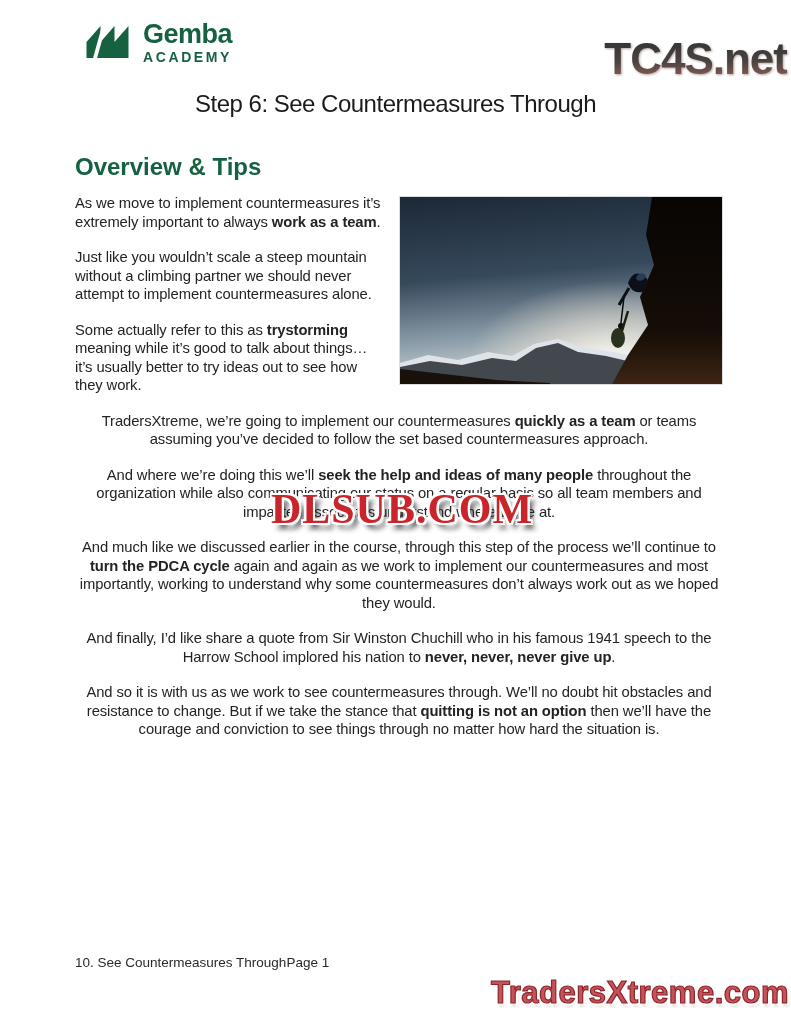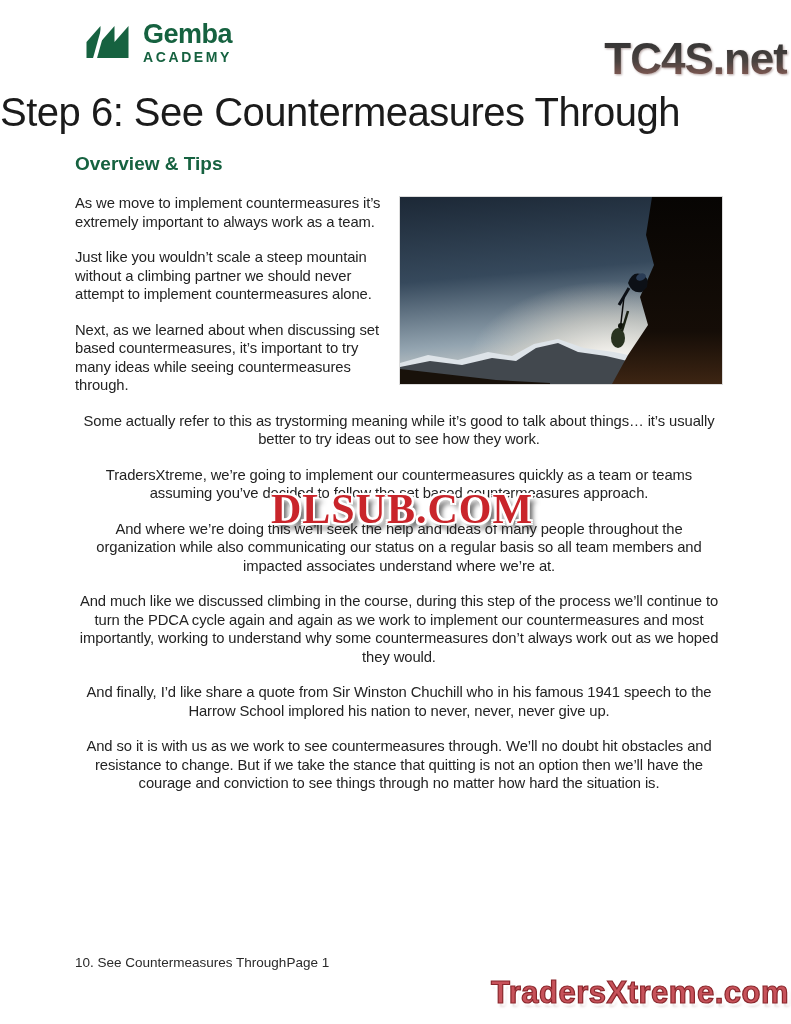--- a/index.html
+++ b/index.html
@@ -22,35 +22,35 @@
     position:absolute;top:10px;right:4px;
     font-size:44px;font-weight:900;letter-spacing:-1px;
     background:linear-gradient(180deg,#353535 15%,#4a4340 55%,#96625a 95%);
     -webkit-background-clip:text;background-clip:text;color:transparent;
     filter:drop-shadow(1px 1px 1px rgba(120,90,85,0.55));
     margin-top:24px;
   }
   
   .title{
     position:absolute;top:90px;left:0;width:100%;
-    text-align:left;font-size:40px;font-weight:400;letter-spacing:-0.5px;
+    text-align:center;font-size:24px;font-weight:400;letter-spacing:-0.5px;
     color:var(--title-black);
   }
   .section-heading{
     position:absolute;top:153px;left:75px;
-    font-size:19px;font-weight:bold;color:var(--brand-green);
+    font-size:24px;font-weight:bold;color:var(--brand-green);
   }
   
   .content{
     position:absolute;top:194px;left:75px;width:648px;
     font-size:14.8px;line-height:18.5px;letter-spacing:-0.1px;color:var(--body-text);
   }
   .content p{margin:0 0 17px 0;}
   .content p:nth-of-type(n+4){clear:right;text-align:center;}
-  .content .b{font-weight:normal;}
+  .content .b{font-weight:bold;}
   .photo{
     float:right;width:322px;height:187px;
     margin:2px 0 10px 14px;
     border:1px solid #dcdcdc;
   }
   .photo svg{display:block;}
   
   .wm-mid{
     position:absolute;top:485px;left:402px;transform:translateX(-50%);
     font-family:"Liberation Serif","DejaVu Serif",serif;
@@ -136,25 +136,24 @@
         <path d="M229,91 L219,108" stroke="#0c1016" stroke-width="3" fill="none"></path>
         <path d="M228,86 q4,-12 13,-9 q9,3 6,13 l-5,5 q-10,2 -14,-9 Z" fill="#0c1016"></path>
         <ellipse cx="241" cy="80" rx="5" ry="3.5" fill="#2a3c55" transform="rotate(-20 241 80)"></ellipse>
         <ellipse cx="218" cy="141" rx="7" ry="10" fill="#28321f"></ellipse>
         <circle cx="221" cy="129" r="3" fill="#10130c"></circle>
         <path d="M222,134 L228,114" stroke="#1a2012" stroke-width="2.5" fill="none"></path>
       </svg>
     </div>
     <p><span>As we move to implement countermeasures it’s extremely important to always </span><span class="b">work as a team</span><span>.</span></p>
     <p><span>Just like you wouldn’t scale a steep mountain without a climbing partner we should never attempt to implement countermeasures alone.</span></p>
-    <p><span>Next, as we learned about when discussing set based countermeasures, it’s important to try many ideas while seeing countermeasures through.</span></p>
     <p><span>Some actually refer to this as </span><span class="b">trystorming</span><span> meaning while it’s good to talk about things… it’s usually better to try ideas out to see how they work.</span></p>
     <p><span>TradersXtreme, we’re going to implement our countermeasures </span><span class="b">quickly as a team</span><span> or teams assuming you’ve decided to follow the set based countermeasures approach.</span></p>
     <p><span>And where we’re doing this we’ll </span><span class="b">seek the help and ideas of many people</span><span> throughout the organization while also communicating our status on a regular basis so all team members and impacted associates understand where we’re at.</span></p>
-    <p><span>And much like we discussed climbing in the course, during this step of the process we’ll continue to </span><span class="b">turn the PDCA cycle</span><span> again and again as we work to implement our countermeasures and most importantly, working to understand why some countermeasures don’t always work out as we hoped they would.</span></p>
+    <p><span>And much like we discussed earlier in the course, through this step of the process we’ll continue to </span><span class="b">turn the PDCA cycle</span><span> again and again as we work to implement our countermeasures and most importantly, working to understand why some countermeasures don’t always work out as we hoped they would.</span></p>
     <p><span>And finally, I’d like share a quote from Sir Winston Chuchill who in his famous 1941 speech to the Harrow School implored his nation to </span><span class="b">never, never, never give up</span><span>.</span></p>
     <p><span>And so it is with us as we work to see countermeasures through.  We’ll no doubt hit obstacles and resistance to change.  But if we take the stance that </span><span class="b">quitting is not an option</span><span> then we’ll have the courage and conviction to see things through no matter how hard the situation is.</span></p>
   </div>
 
   <div class="wm-mid">DLSUB.COM</div>
 
   <div class="footer">
     <span>10. See Countermeasures Through</span>
     <span>Page 1</span>
   </div>

